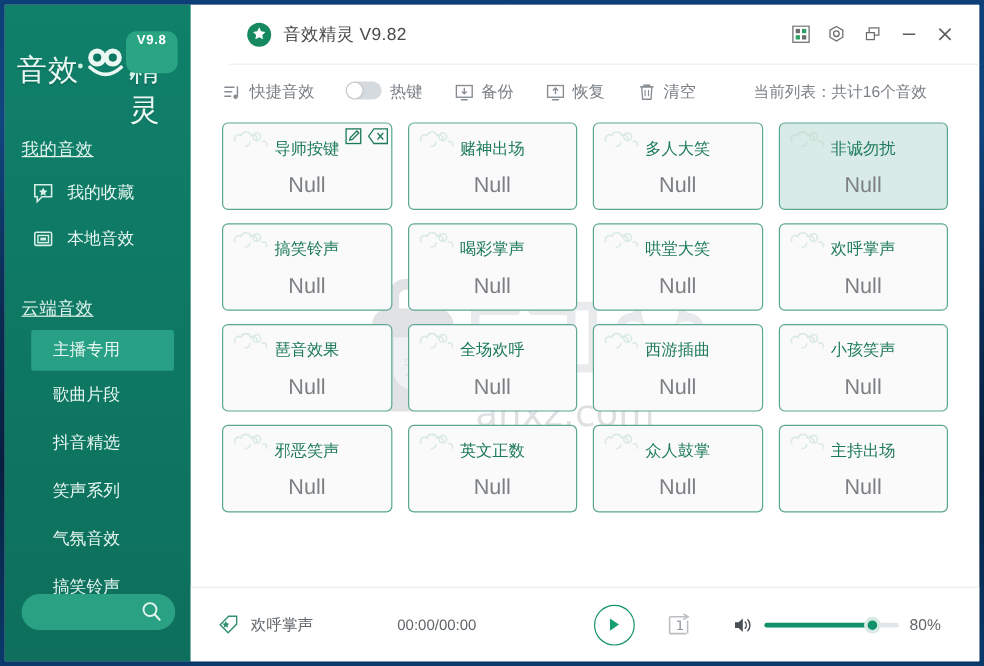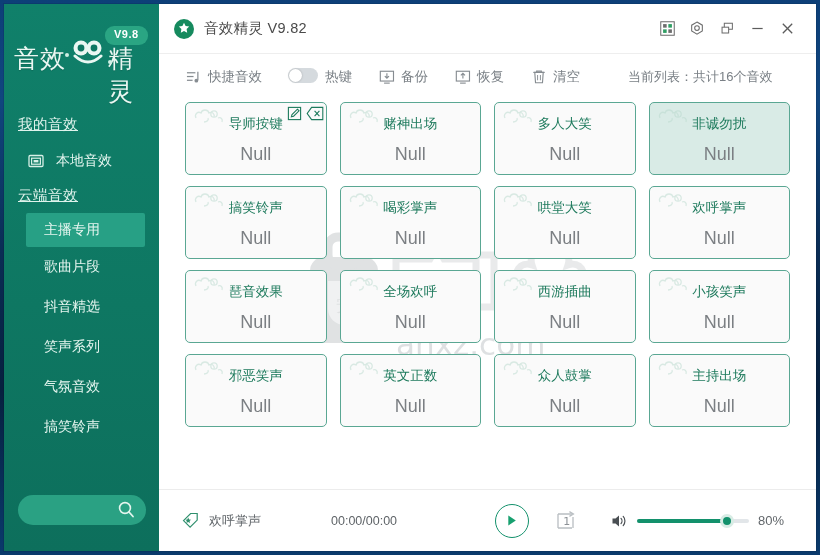--- a/index.html
+++ b/index.html
@@ -51,21 +51,21 @@
     left: 66px; top: 34px;
     width: 36px; height: 30px;
   }
   .badge-ver {
     position: absolute;
     left: 101px; top: 22px;
     background: #2aa583;
     color: #ffffff;
     font-size: 11px;
     border-radius: 9px;
-    padding: 2px 9px 5px 9px;
+    padding: 2px 9px 21px 9px;
     letter-spacing: 0.5px;
     font-weight: 700;
   }
   .dot-a, .dot-b {
     position: absolute;
     width: 4px; height: 4px; border-radius: 50%;
     background: #cdeee2;
   }
   .dot-a { left: 61px; top: 49px; }
   .dot-b { left: 104px; top: 56px; }
@@ -117,20 +117,21 @@
     position: relative;
     min-width: 0;
   }
   .titlebar {
     height: 50px;
     display: flex;
     align-items: center;
     padding: 0 14px 0 14px;
     border-bottom: 1px solid #eeeeee;
     flex: 0 0 50px;
+    margin-left: 32px;
   }
   .app-icon { width: 22px; height: 22px; margin-right: 9px; }
   .app-title {
     font-size: 14.5px; color: #4a4a4a; letter-spacing: 0.3px;
   }
   .tb-spacer { flex: 1; }
   .tb-btn {
     width: 30px; height: 30px;
     display: flex; align-items: center; justify-content: center;
     cursor: pointer;
@@ -313,33 +314,42 @@
           <circle cx="24" cy="10" r="7.5" fill="#eaf7f2"></circle>
           <circle cx="11" cy="10" r="3.4" fill="#0e7762"></circle>
           <circle cx="24" cy="10" r="3.4" fill="#0e7762"></circle>
           <path d="M5 18 Q18 30 31 18" stroke="#eaf7f2" stroke-width="3" fill="none" stroke-linecap="round"></path>
         </svg>
         <div class="badge-ver">V9.8</div>
       </div>
 
       <div class="sec-title">我的音效</div>
 
+      <div class="nav-item">
+        <span class="ic">
+          <svg viewBox="0 0 20 20" width="20" height="20">
+            <path d="M3 3h14v10H9l-4 4v-4H3z" fill="none" stroke="#d7f0e7" stroke-width="1.3"></path>
+            <path d="M10 5.3l1.1 2.3 2.5.3-1.9 1.7.5 2.5-2.2-1.3-2.2 1.3.5-2.5-1.9-1.7 2.5-.3z" fill="#d7f0e7"></path>
+          </svg>
+        </span>
+        <span>我的收藏</span>
+      </div>
 
       <div class="nav-item">
         <span class="ic">
           <svg viewBox="0 0 20 20" width="20" height="20">
             <rect x="3" y="4.5" width="14" height="11" rx="1.2" fill="none" stroke="#d7f0e7" stroke-width="1.3"></rect>
             <rect x="5.6" y="7.2" width="8.8" height="6" fill="none" stroke="#d7f0e7" stroke-width="1.2"></rect>
             <rect x="7.6" y="9" width="4.8" height="2.4" fill="#d7f0e7"></rect>
           </svg>
         </span>
         <span>本地音效</span>
       </div>
 
-      <div class="sec-title" style="margin-top:0;">云端音效</div>
+      <div class="sec-title" style="margin-top:24px;">云端音效</div>
 
       <div class="nav-item cloud active">
         <span>主播专用</span>
       </div>
       <div class="nav-item cloud">
         <span>歌曲片段</span>
       </div>
       <div class="nav-item cloud">
         <span>抖音精选</span>
       </div>

